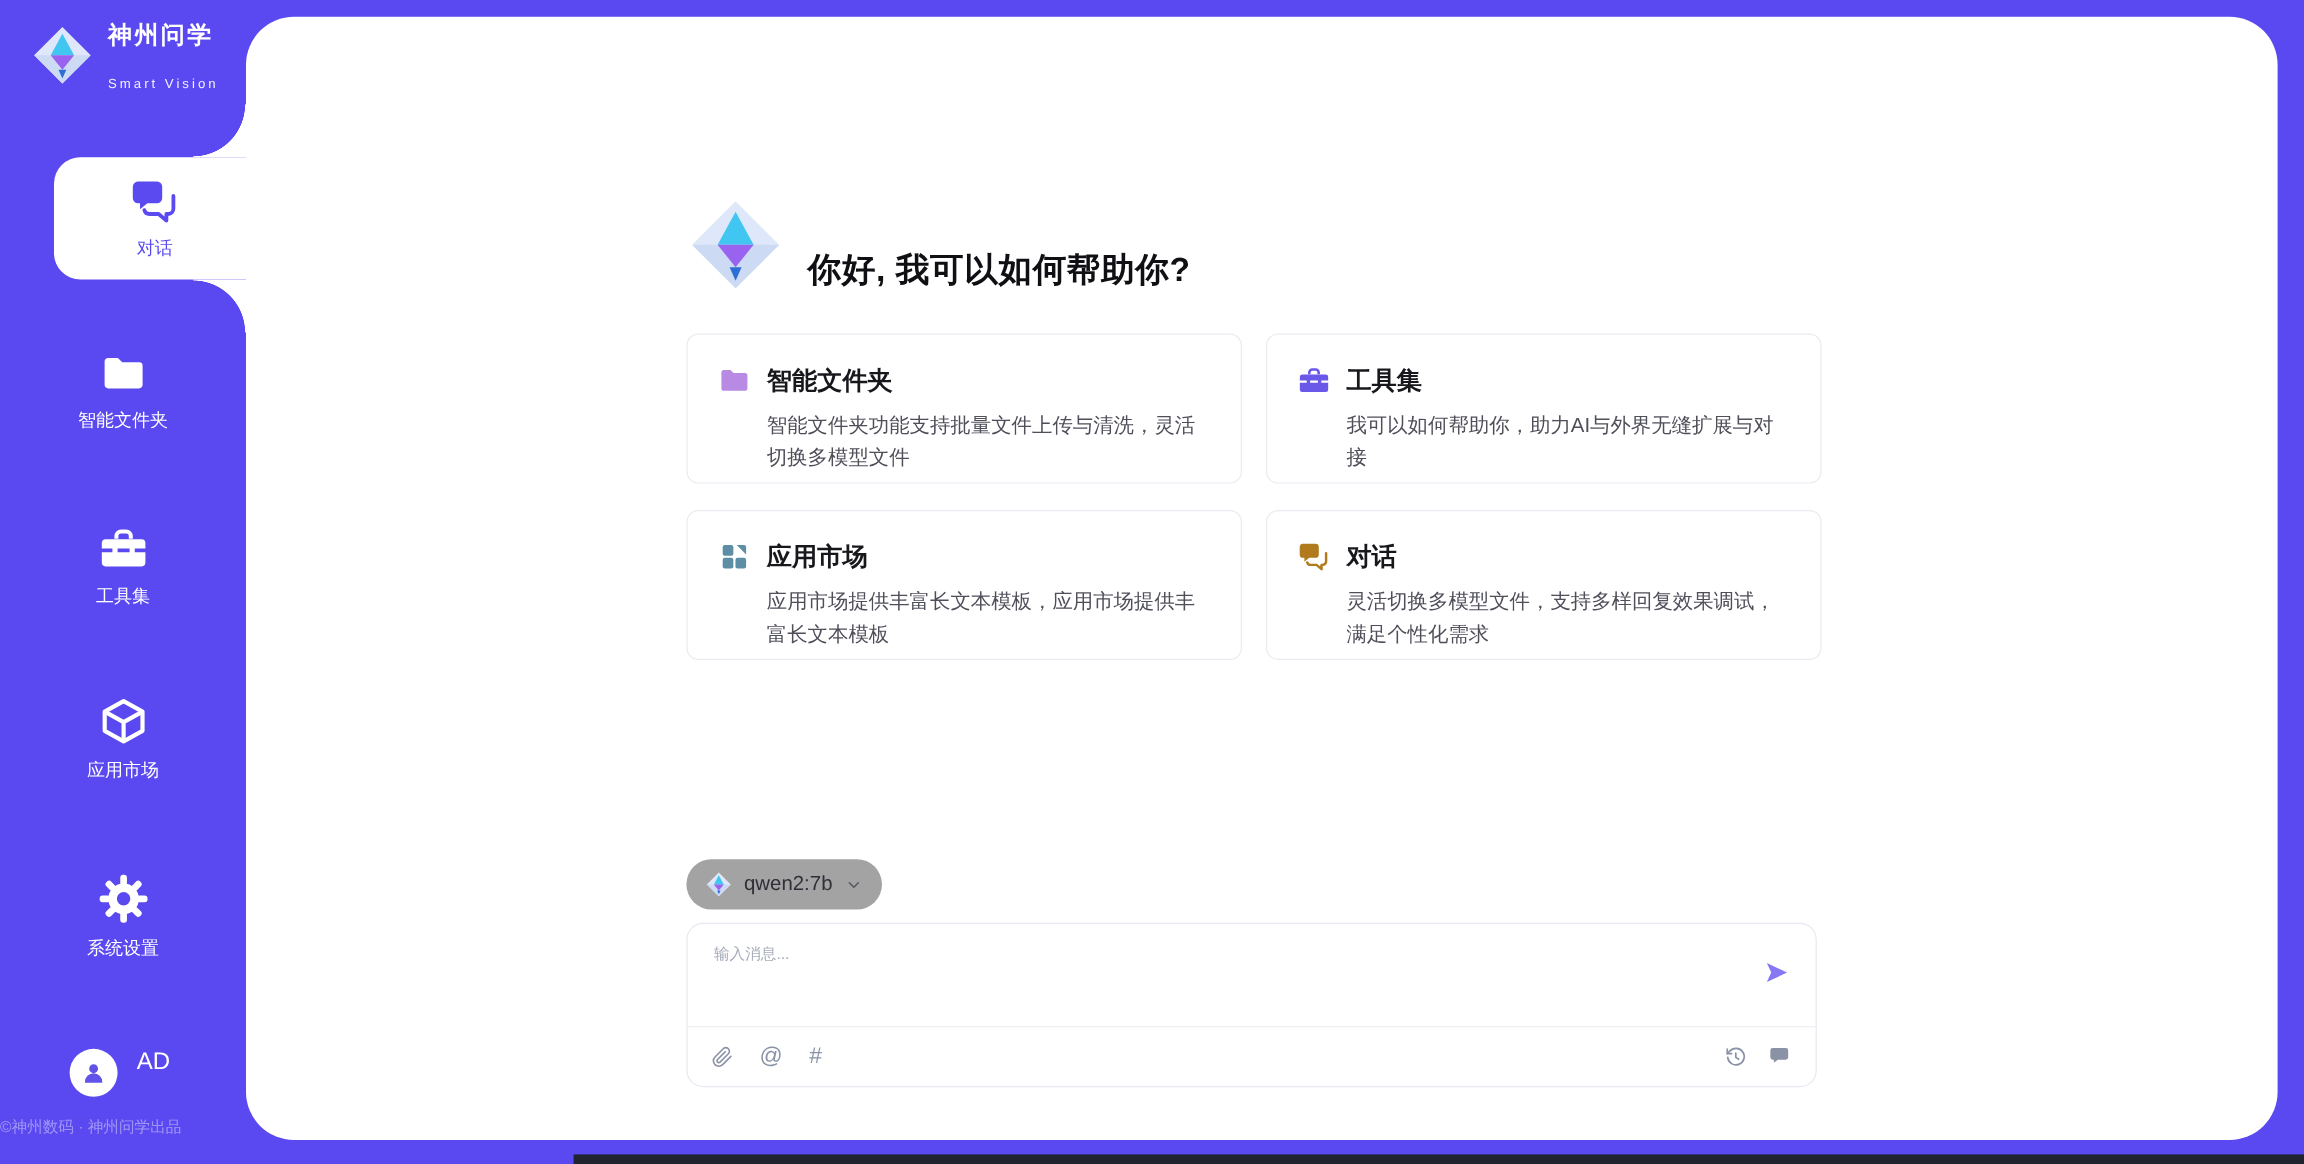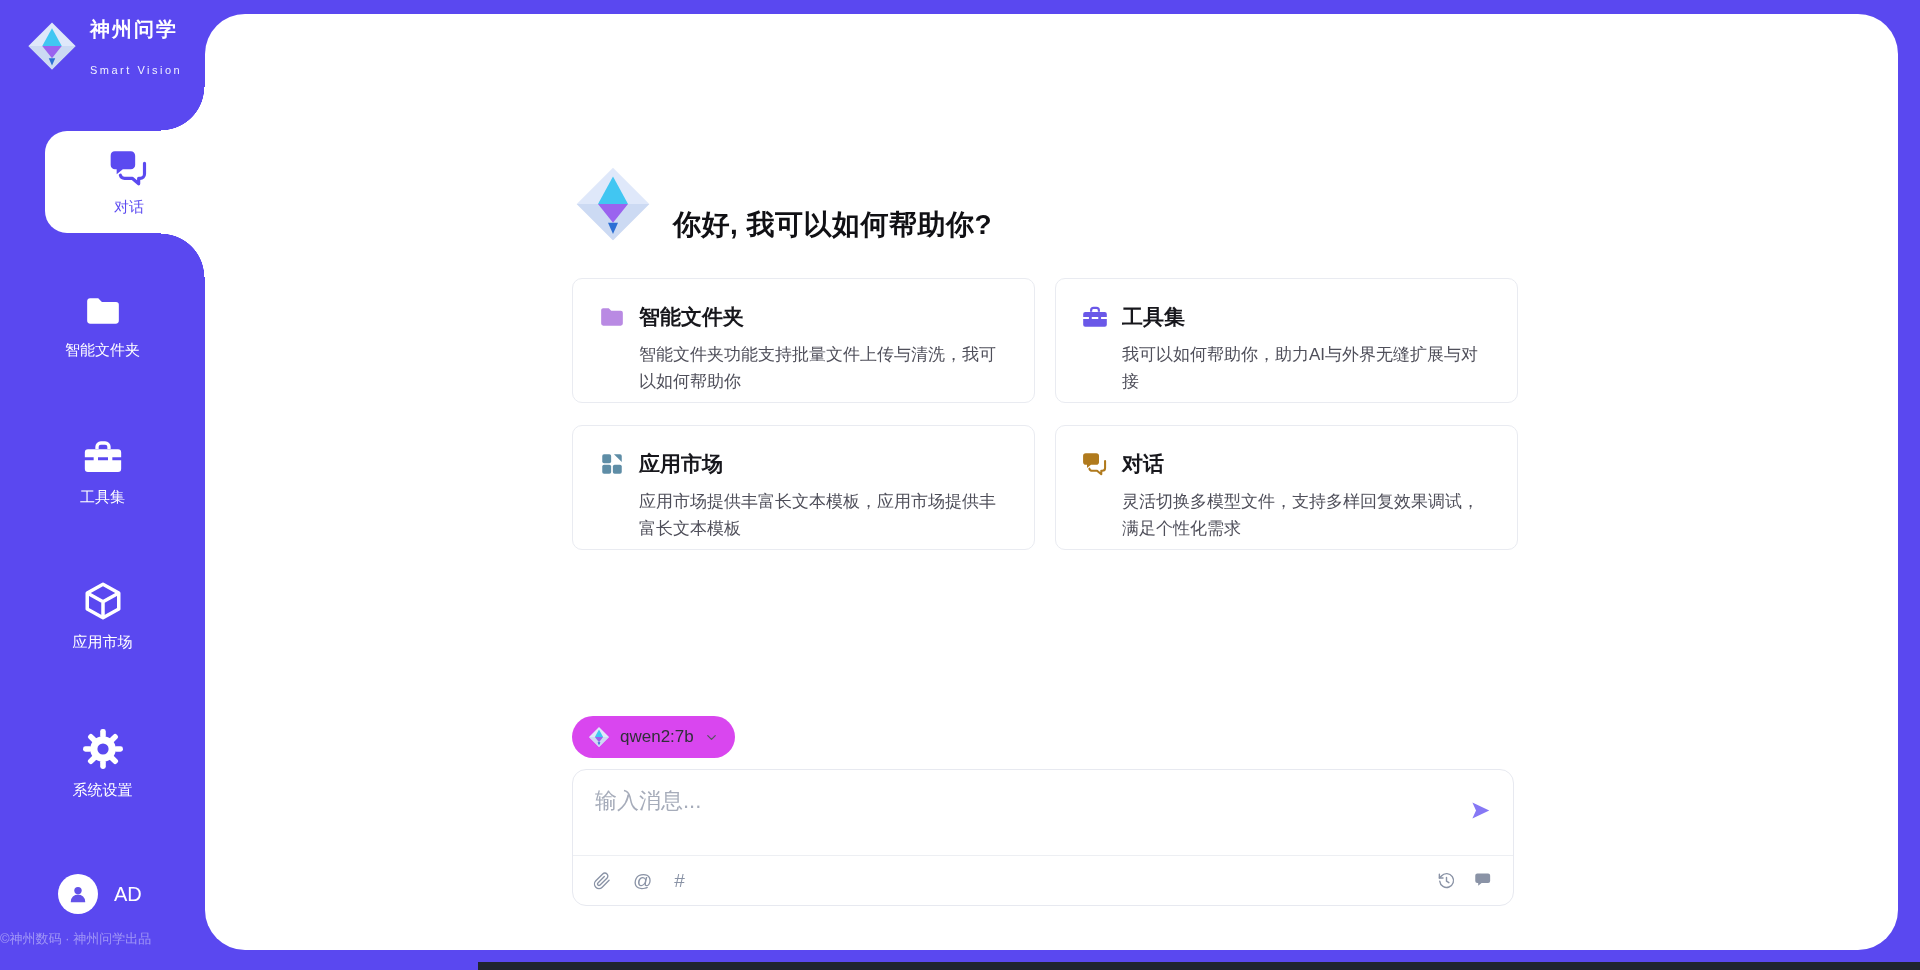--- a/index.html
+++ b/index.html
@@ -22,49 +22,49 @@
 
   
   .nav-active { position:absolute; left:45px; top:131px; width:168px; height:102px; background:#fff;
                 border-radius:22px 0 0 22px; z-index:3; display:flex; flex-direction:column; align-items:center;
                 justify-content:center; gap:10px; color:#5b4af0; font-size:15px; cursor:pointer; }
   .nav-active::before { content:""; position:absolute; right:8px; top:-44px; width:44px; height:44px;
         background:radial-gradient(44px at 0 0, #5a48f0 0 43px, #fff 43.5px); }
   .nav-active::after  { content:""; position:absolute; right:8px; bottom:-44px; width:44px; height:44px;
         background:radial-gradient(44px at 0 100%, #5a48f0 0 43px, #fff 43.5px); }
 
-  .user-row { position:absolute; left:58px; top:874px; display:flex; align-items:center; gap:16px; z-index:4; cursor:pointer; }
+  .user-row { position:absolute; left:58px; top:874px; display:flex; gap:16px; z-index:4; cursor:pointer; }
   .avatar { width:40px; height:40px; border-radius:50%; background:#fff; display:flex; align-items:center; justify-content:center; }
   .user-name { color:#fff; font-size:20px; }
   .side-footer { position:absolute; top:930px; left:0; width:210px; text-align:left;
                  color:rgba(255,255,255,.42); font-size:13px; z-index:4; }
 
   
   .panel { position:absolute; left:205px; top:14px; right:22px; bottom:20px; background:#fff; border-radius:40px; z-index:2; }
 
   .greet { position:absolute; left:368px; top:150px; display:flex; align-items:flex-end; gap:20px; }
   .greet h1 { font-size:28px; font-weight:800; color:#101014; letter-spacing:.5px; }
 
   .cards { position:absolute; left:367px; top:264px; display:grid;
            grid-template-columns:463px 463px; column-gap:20px; row-gap:22px; }
   .card { height:125px; border:1px solid #e9ebf1; border-radius:10px; background:#fff; padding:24px 22px 0 26px; cursor:pointer; }
   .card-head { display:flex; align-items:center; gap:14px; }
   .card-title { font-size:21px; font-weight:700; color:#17171c; }
   .card-desc { margin:10px 0 0 40px; font-size:17px; line-height:1.6; color:#4f4f5a; }
   .ic-folder { color:#b98ae3; } .ic-brief { color:#6a58e8; } .ic-grid { color:#5e8da6; } .ic-chatc { color:#b07a1d; }
 
-  .model-pill { position:absolute; left:367px; top:702px; height:42px; border-radius:22px; background:#d946ef;
+  .model-pill { position:absolute; left:367px; top:702px; height:42px; border-radius:22px; background:#a3a3a3;
                 display:inline-flex; align-items:center; gap:10px; padding:0 16px; cursor:pointer; }
   .model-pill .mname { font-size:17px; color:#2f2f38; }
   .model-pill .chev { color:#55555f; }
 
   .composer { position:absolute; left:367px; top:755px; width:942px; height:137px; background:#fff;
               border:1px solid #e7e9f0; border-radius:14px; }
   .composer textarea { position:absolute; left:22px; top:16px; width:860px; height:58px; border:none; outline:none;
-              resize:none; font-family:inherit; font-size:22px; color:#2b2b33; background:transparent; }
+              resize:none; font-family:inherit; font-size:13px; color:#2b2b33; background:transparent; }
   .composer textarea::placeholder { color:#a6acba; }
   .send-btn { position:absolute; right:20px; top:28px; color:#8678f5; cursor:pointer; }
   .composer-bar { position:absolute; left:0; right:0; bottom:0; height:50px; border-top:1px solid #edeff3;
               display:flex; align-items:center; padding:0 20px; gap:22px; color:#8a93a6; }
   .cbar-right { margin-left:auto; display:flex; align-items:center; gap:18px; }
   .glyph-icon { font-size:19px; color:#8a93a6; cursor:pointer; line-height:1; }
   .tool-icon { cursor:pointer; color:#8a93a6; }
 
   .bottom-strip { position:absolute; left:478px; right:0; bottom:0; height:8px; background:#1f2430; z-index:6; }
 </style>
@@ -229,21 +229,21 @@
 
     <div class="card">
       <div class="card-head">
         <span class="ic-folder">
           <svg width="26" height="26" viewBox="0 0 24 24">
               <use href="#sym-folder"></use>
             </svg>
         </span>
         <span class="card-title">智能文件夹</span>
       </div>
-      <div class="card-desc">智能文件夹功能支持批量文件上传与清洗，我可以如何帮助你</div>
+      <div class="card-desc">智能文件夹功能支持批量文件上传与清洗，灵活切换多模型文件</div>
     </div>
 
     <div class="card">
       <div class="card-head">
         <span class="ic-brief">
           <svg width="26" height="26" viewBox="0 0 24 24">
               <use href="#sym-briefcase"></use>
             </svg>
         </span>
         <span class="card-title">工具集</span>

